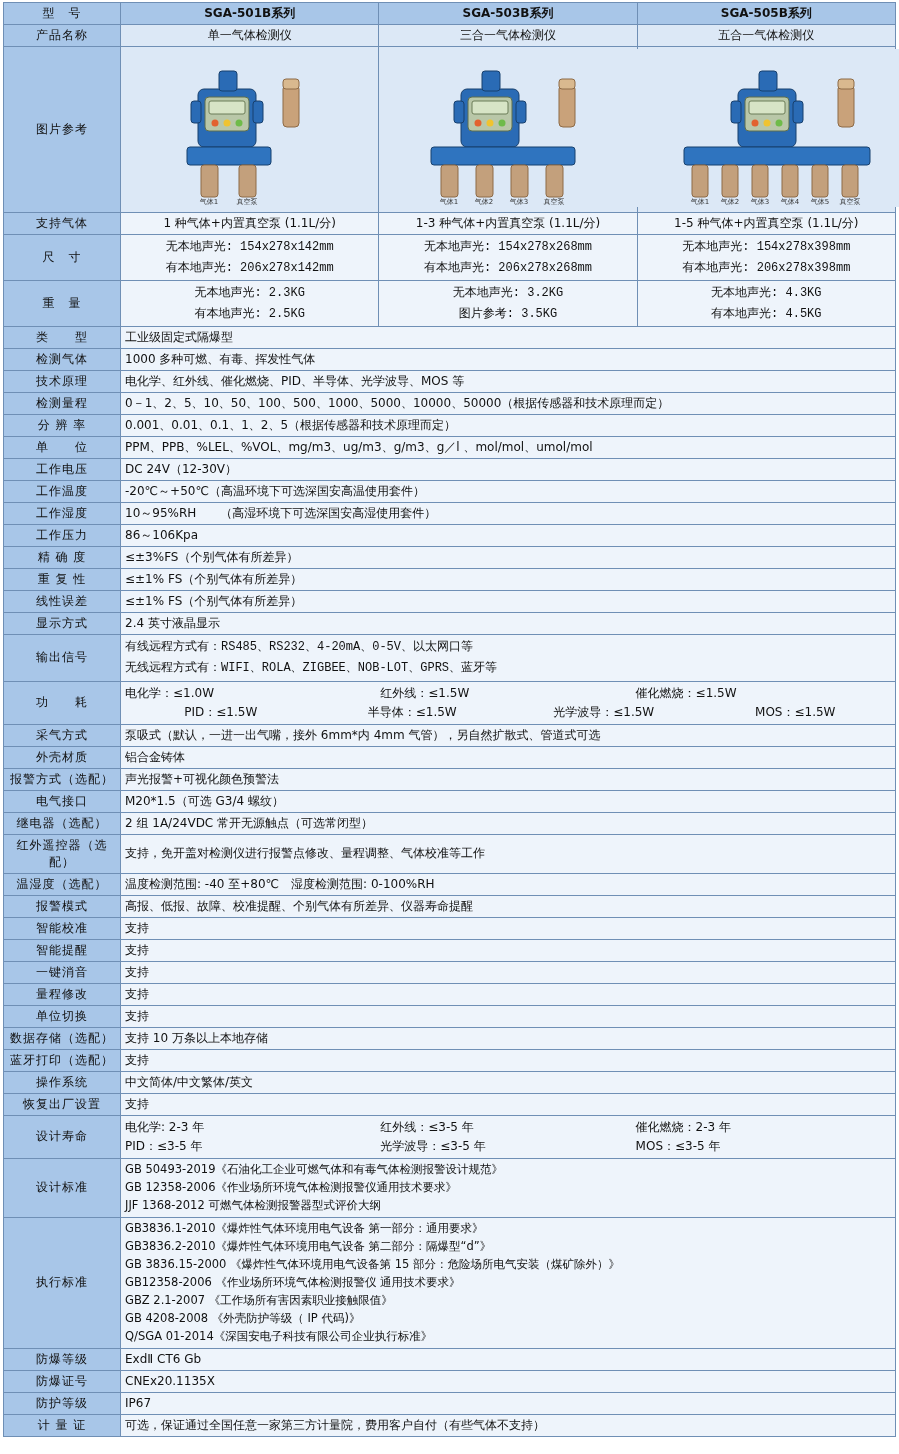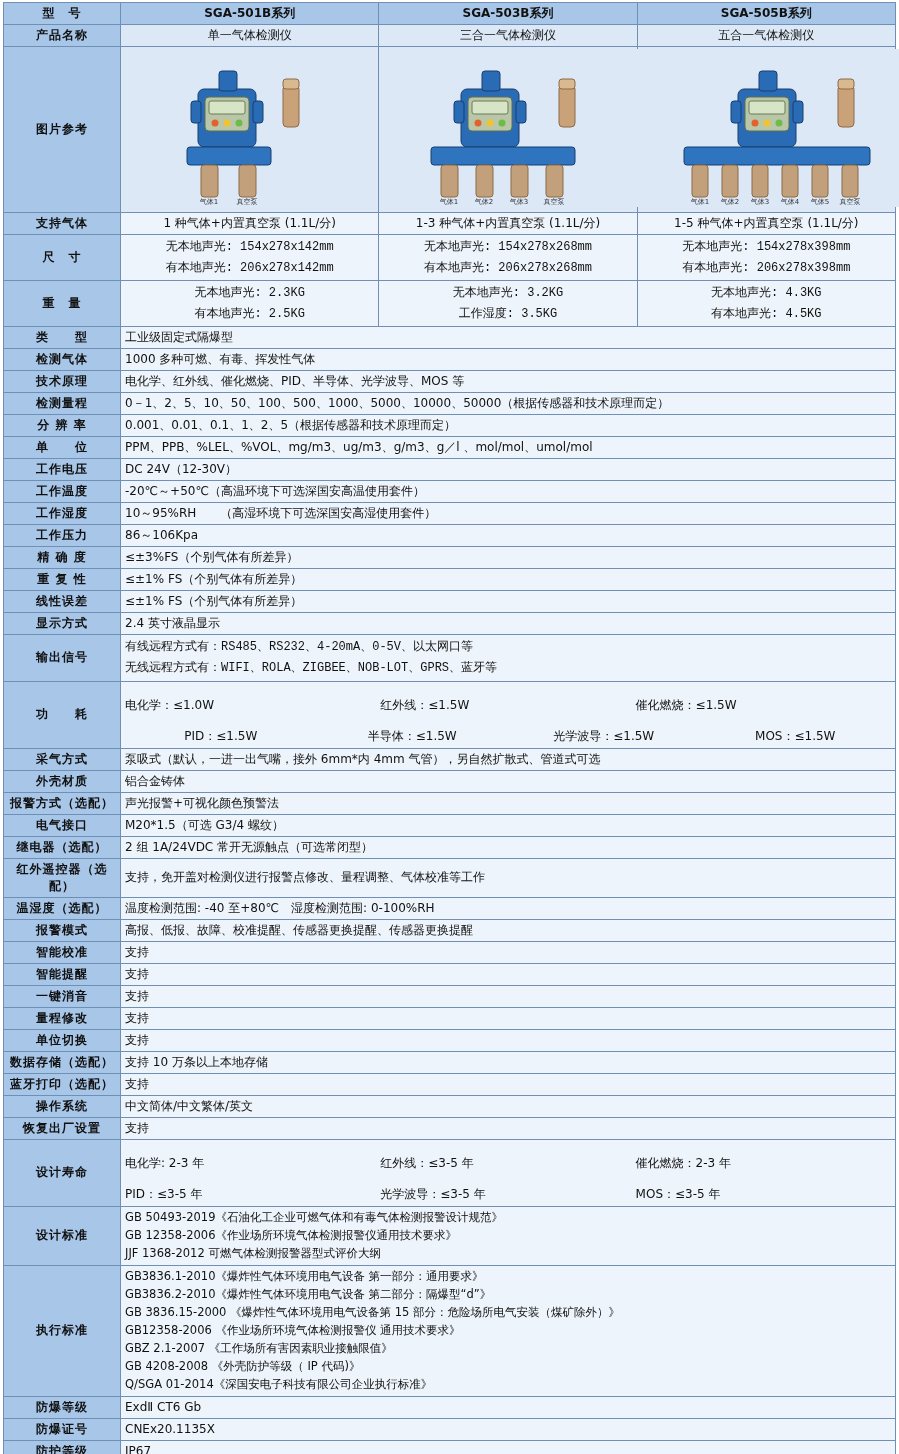--- a/index.html
+++ b/index.html
@@ -1,31 +1,31 @@
 <!DOCTYPE html>
 <html><head>
 <meta charset="utf-8">
 <style>
   html,body{margin:0;padding:0;background:#fff;}
   body{font-family:"DejaVu Sans","Liberation Sans",sans-serif;}
   .sheet{width:899px;box-sizing:border-box;padding:2px 3px 4px 3px;}
   table.spec{border-collapse:collapse;width:893px;table-layout:fixed;}
   table.spec td{border:1px solid #6f8fb5;vertical-align:middle;font-size:12px;color:#111;padding:2px 4px;}
-  td.lab{width:108px;background:#a8c6e8;text-align:center;font-weight:bold;font-size:12.5px;letter-spacing:1px;color:#10243d;margin-left:11px;}
+  td.lab{width:108px;background:#a8c6e8;text-align:center;font-weight:normal;font-size:12.5px;letter-spacing:1px;color:#10243d;margin-left:11px;}
   td.val{background:#eef4fb;}
   td.val.c{text-align:center;}
   .modelhead{background:#a8c6e8;text-align:center;font-weight:bold;font-size:13px;color:#10243d;}
   .name{background:#dce8f6;text-align:center;font-size:12.5px;}
   .imgcell{background:#dce8f6;height:160px;text-align:center;vertical-align:middle;padding:0;margin-left:15px;}
   .line2{display:block;padding:1px 0;font-family:Liberation Mono, monospace;}
   .twoline{line-height:1.55;}
   .cols{display:flex;flex-wrap:wrap;}
   .cols .c3{width:33.33%;box-sizing:border-box;}
   .cols .c4{width:25%;box-sizing:border-box;text-align:center;}
-  .rowline{padding:1px 0;margin-top:12px;}
+  .rowline{padding:1px 0;}
   ul.plain{margin:0;padding:0;list-style:none;}
   ul.plain li{padding:1.5px 0;font-size:11.5px;}
 </style>
 </head>
 <body>
 
 <div class="sheet">
 <table class="spec">
 
   <tbody>
@@ -156,21 +156,21 @@
   </tr>
 
   <tr>
     <td class="lab">重　量</td>
     <td class="val c twoline">
       <span class="line2">无本地声光: 2.3KG</span>
       <span class="line2">有本地声光: 2.5KG</span>
     </td>
     <td class="val c twoline">
       <span class="line2">无本地声光: 3.2KG</span>
-      <span class="line2">工作湿度: 3.5KG</span>
+      <span class="line2">图片参考: 3.5KG</span>
     </td>
     <td class="val c twoline">
       <span class="line2">无本地声光: 4.3KG</span>
       <span class="line2">有本地声光: 4.5KG</span>
     </td>
   </tr>
 
   <tr>
     <td class="lab">类　　型</td>
     <td class="val" colspan="3">工业级固定式隔爆型</td>
@@ -276,21 +276,21 @@
   <tr>
     <td class="lab">红外遥控器（选配）</td>
     <td class="val" colspan="3">支持，免开盖对检测仪进行报警点修改、量程调整、气体校准等工作</td>
   </tr>
   <tr>
     <td class="lab">温湿度（选配）</td>
     <td class="val" colspan="3">温度检测范围: -40 至+80℃　湿度检测范围: 0-100%RH</td>
   </tr>
   <tr>
     <td class="lab">报警模式</td>
-    <td class="val" colspan="3">高报、低报、故障、校准提醒、传感器更换提醒、传感器更换提醒</td>
+    <td class="val" colspan="3">高报、低报、故障、校准提醒、个别气体有所差异、仪器寿命提醒</td>
   </tr>
   <tr>
     <td class="lab">智能校准</td>
     <td class="val" colspan="3">支持</td>
   </tr>
   <tr>
     <td class="lab">智能提醒</td>
     <td class="val" colspan="3">支持</td>
   </tr>
   <tr>

